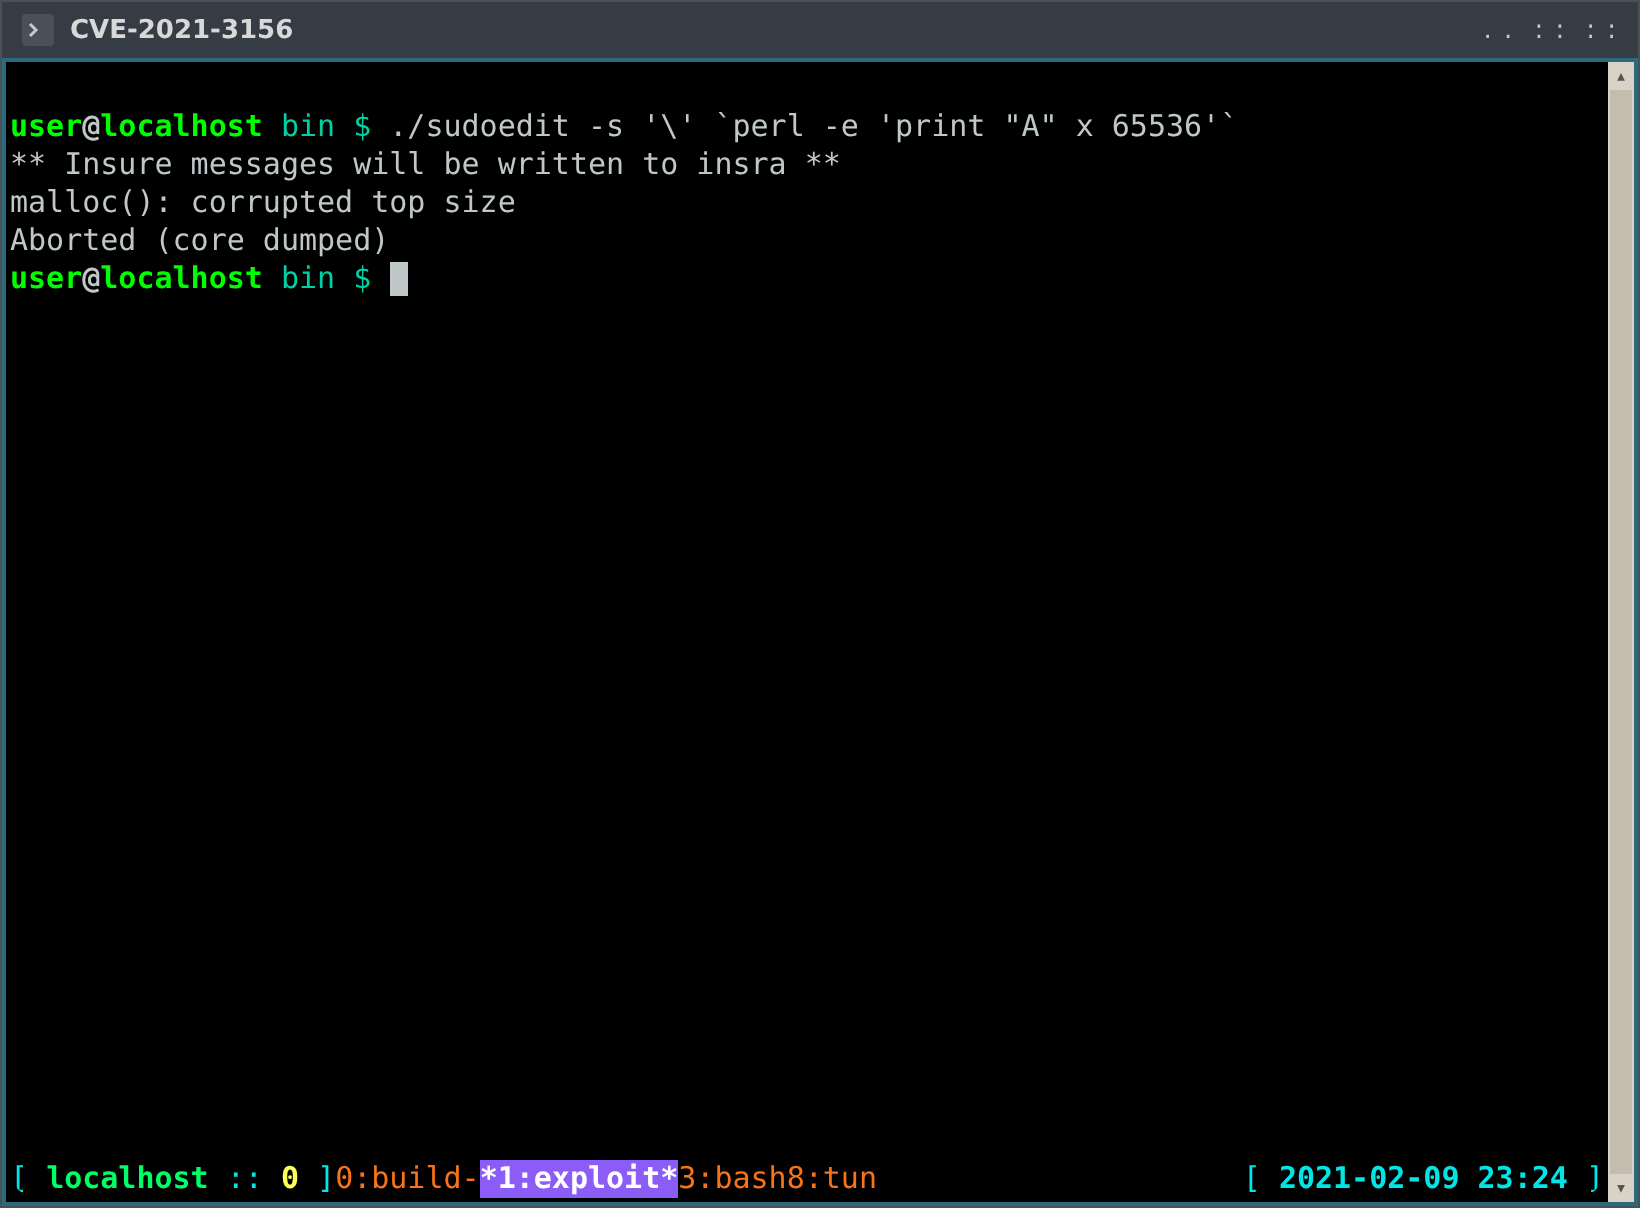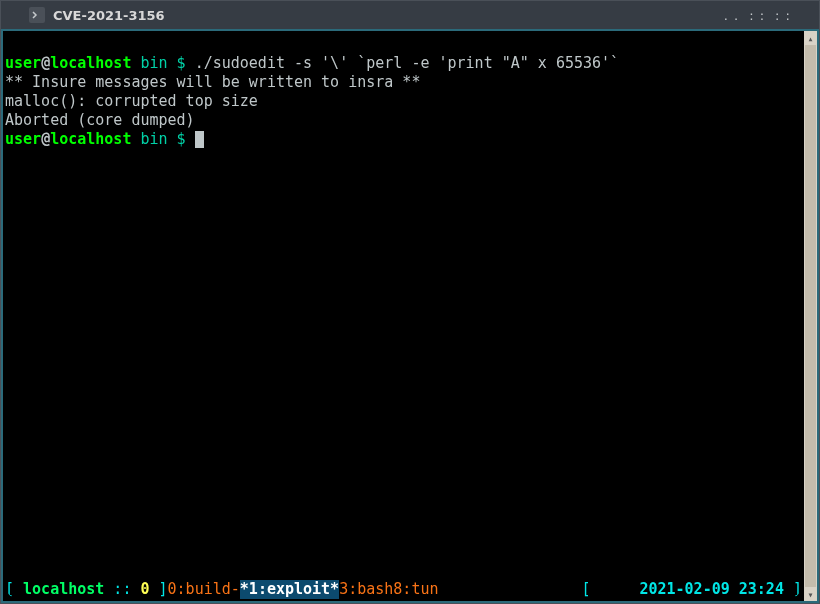--- a/index.html
+++ b/index.html
@@ -1,18 +1,18 @@
 <!DOCTYPE html>
 <html><head>
 <meta charset="utf-8">
 <style>
   * { margin: 0; padding: 0; box-sizing: border-box; }
   html, body { width: 820px; height: 604px; overflow: hidden; font-family: "DejaVu Sans Mono", "Liberation Mono", Consolas, monospace; background: #2b3038; }
   .window { width: 820px; height: 604px; display: flex; flex-direction: column; background: #2b3038; border: 1px solid #4a5058; }
-  .titlebar { height: 28px; background: #363c44; display: flex; align-items: center; padding: 0 28px; color: #d8d8d8; font-size: 13px; font-family: "DejaVu Sans", sans-serif; }
+  .titlebar { height: 28px; background: #363c44; display: flex; align-items: center; padding: 0 10px; color: #d8d8d8; font-size: 13px; font-family: "DejaVu Sans", sans-serif; }
   .titlebar .icon-box { width: 16px; height: 16px; background: #4a5058; display: flex; align-items: center; justify-content: center; margin-right: 8px; border-radius: 2px; }
   .titlebar .icon-box svg { width: 10px; height: 10px; }
   .titlebar .title { flex: 1; font-weight: bold; }
   .titlebar .controls { display: flex; gap: 10px; align-items: center; color: #c5c9cc; }
   .titlebar .controls span { font-size: 13px; line-height: 1; letter-spacing: 1px; }
   .term-wrap { flex: 1; display: flex; background: #000; border: 2px solid #2b6a7a; border-top-width: 2px; }
   .term { flex: 1; background: #000; padding: 4px 2px 0 2px; color: #bfc7c9; font-size: 15px; line-height: 19px; white-space: pre; overflow: hidden; position: relative; border-radius: 21px; }
   .scrollbar { width: 13px; background: #d9d3c7; position: relative; }
   .scrollbar .arrow { position: absolute; left: 0; right: 0; height: 14px; display: flex; align-items: center; justify-content: center; color: #555; background: #d9d3c7; font-size: 10px; }
   .scrollbar .arrow.up { top: 0; }
@@ -25,22 +25,22 @@
   .prompt-dollar { color: #00d0a6; }
   .cmd { color: #bfc7c9; }
   .out { color: #bfc7c9; }
   .cursor { display: inline-block; width: 9px; height: 17px; background: #bfc7c9; vertical-align: text-bottom; }
   .statusbar { position: absolute; left: 2px; right: 2px; bottom: 2px; height: 19px; color: #bfc7c9; display: flex; align-items: center; font-size: 15px; white-space: pre; }
   .sb-bracket { color: #00e6e6; }
   .sb-host { color: #00ff66; font-weight: bold; }
   .sb-sep { color: #00e6e6; }
   .sb-num { color: #ffff55; font-weight: bold; }
   .sb-dim { color: #f97316; }
-  .sb-active { color: #ffffff; background: #0c4a6e; font-weight: bold; text-align: center; }
-  .sb-date { color: #00e6e6; font-weight: bold; margin-left: 40px; }
+  .sb-active { color: #ffffff; background: #8b5cf6; font-weight: bold; text-align: center; }
+  .sb-date { color: #00e6e6; font-weight: bold; }
   .sb-spacer { flex: 1; }
 </style>
 </head>
 <body>
 
 <div class="window">
   <div class="titlebar">
     <div class="icon-box">
       <svg viewBox="0 0 10 10">
           <path d="M1 2 L4 5 L1 8" stroke="#c5c9cc" stroke-width="1.5" fill="none"></path>

